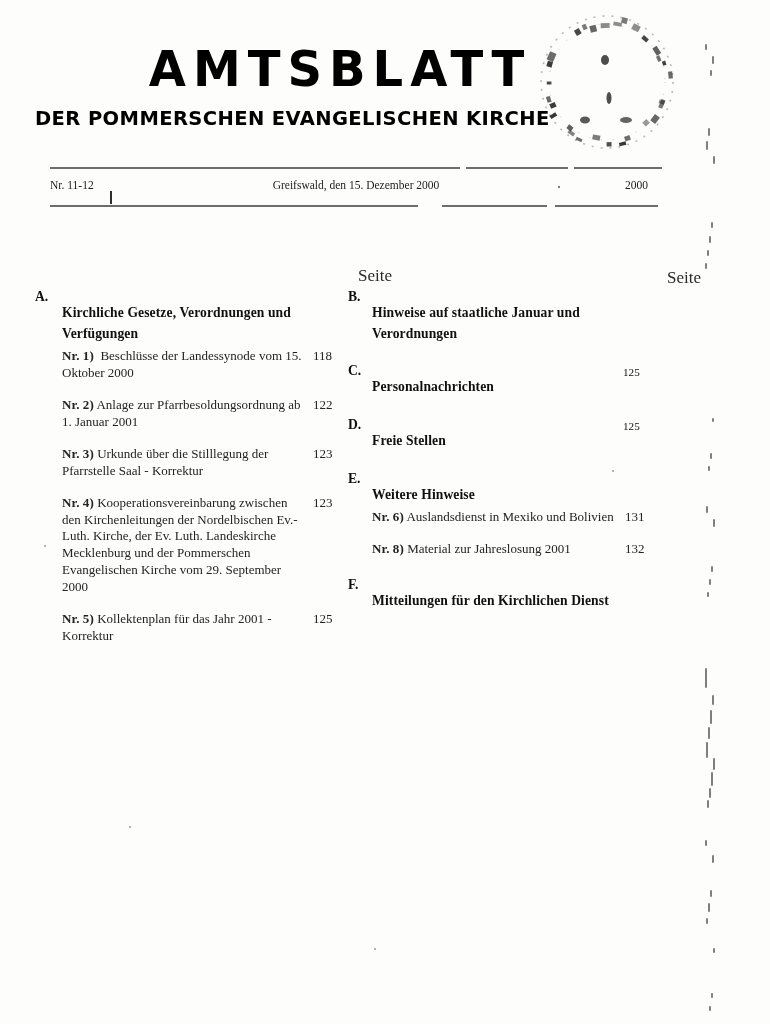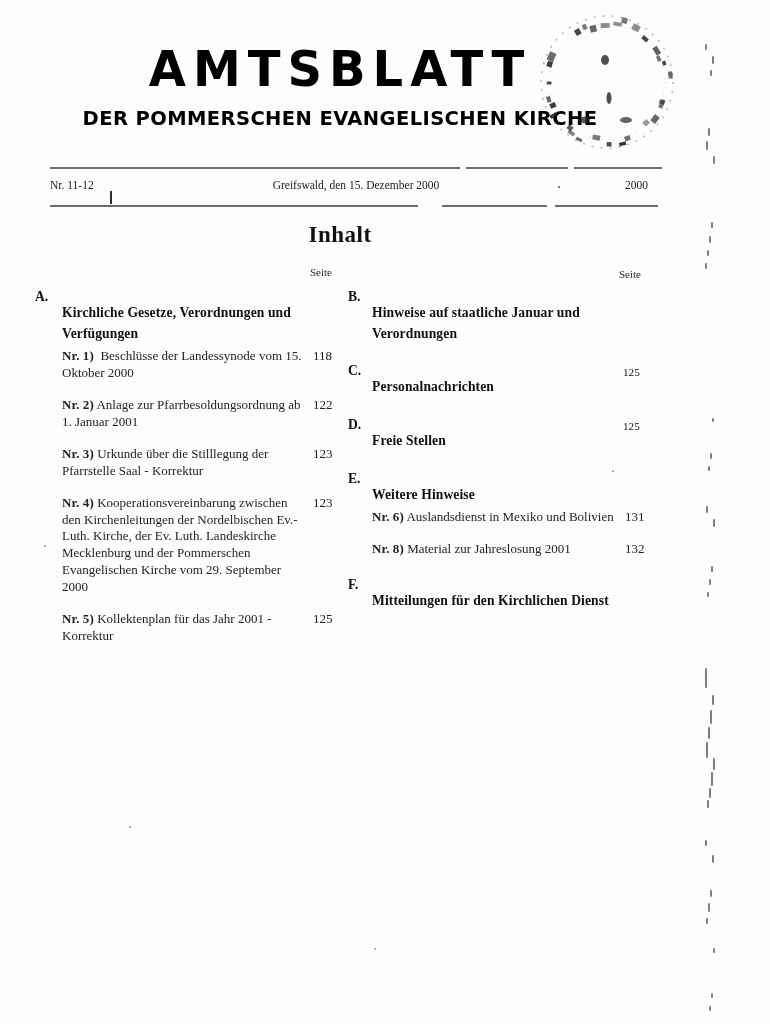--- a/index.html
+++ b/index.html
@@ -8,41 +8,41 @@
     background:#fdfdfc;overflow:hidden;
     font-family:"Liberation Serif","DejaVu Serif",serif;color:#1b1b1b;
   }
   
   .masthead-title{
     position:absolute;top:40px;left:35px;width:610px;text-align:center;
     font-family:"DejaVu Sans","Liberation Sans",sans-serif;font-weight:bold;
     font-size:48px;letter-spacing:7px;color:#000;transform:scaleY(1.04);
   }
   .masthead-sub{
-    position:absolute;top:107px;left:35px;width:610px;text-align:center;
+    position:absolute;top:107px;left:35px;width:610px;text-align:left;
     font-family:"DejaVu Sans","Liberation Sans",sans-serif;font-weight:bold;
     font-size:19.5px;letter-spacing:.4px;color:#000;white-space:nowrap;
   }
   .stamp{position:absolute;left:523px;top:0px;width:172px;height:162px;}
   
   .issue-bar{position:absolute;left:50px;top:164px;width:612px;height:46px;}
   .rule{position:absolute;height:2px;background:#6d6d6d;}
   .rt1{top:3px;left:0;width:410px}   .rt2{top:3px;left:416px;width:102px} .rt3{top:3px;left:524px;width:88px}
   .rb1{top:41px;left:0;width:368px}  .rb2{top:41px;left:392px;width:105px}.rb3{top:41px;left:505px;width:103px}
   .issue-no{position:absolute;left:0;top:15px;font-size:11.5px;}
   .issue-date{position:absolute;left:0;right:0;top:15px;text-align:center;font-size:11.5px;}
   .issue-year{position:absolute;right:14px;top:15px;font-size:11.5px;text-align:right;}
   .issue-tick{position:absolute;left:60px;top:27px;width:1.5px;height:13px;background:#2e2e2e;}
   .issue-dot{position:absolute;left:508px;top:22px;width:2px;height:2px;background:#555;border-radius:50%;}
   
   .toc-title{
     position:absolute;top:222px;left:35px;width:610px;text-align:center;
     font-size:23px;font-weight:bold;letter-spacing:.5px;color:#111;margin:0;
   }
-  .seite{position:absolute;font-size:11px;color:#2a2a2a;}
+  .seite{position:absolute;font-size:17px;color:#2a2a2a;margin-left:48px;}
   .seite-left{left:310px;top:266px;}
   .seite-right{left:619px;top:268px;}
   .col{position:absolute;top:287px;}
   .col-left{left:35px;width:298px;}
   .col-right{left:348px;width:297px;}
   .sec-head{display:flex;align-items:flex-start;font-weight:bold;font-size:13.6px;line-height:1.52;color:#101010;}
   .sec-letter{flex:0 0 auto;}
   .col-left  .sec-letter{width:27px;}
   .col-right .sec-letter{width:24px;}
   .sec-title{flex:1 1 auto;letter-spacing:.1px;margin-top:16px;}
@@ -117,21 +117,20 @@
     <span class="issue-no">Nr. 11-12</span>
     <span class="issue-date">Greifswald, den 15. Dezember 2000</span>
     <span class="issue-year">2000</span>
     <span class="issue-tick"></span>
     <span class="issue-dot"></span>
     <span class="rule rb1"></span>
     <span class="rule rb2"></span>
     <span class="rule rb3"></span>
   </div>
 
-  <h2 class="toc-title">Inhalt</h2>
   <span class="seite seite-left">Seite</span>
   <span class="seite seite-right">Seite</span>
 
   <div class="col col-left" id="col-left">
   <section class="toc-section">
     <div class="sec-head">
       <span class="sec-letter">A.</span>
       <span class="sec-title">Kirchliche Gesetze, Verordnungen und Verfügungen</span>
 
     </div>

